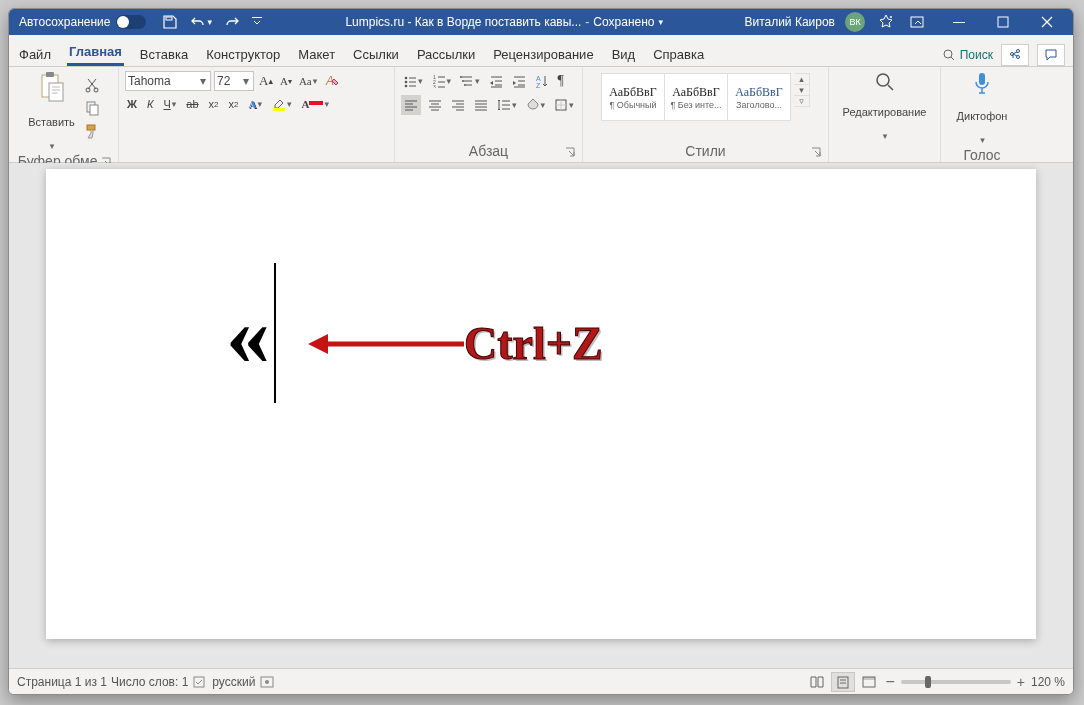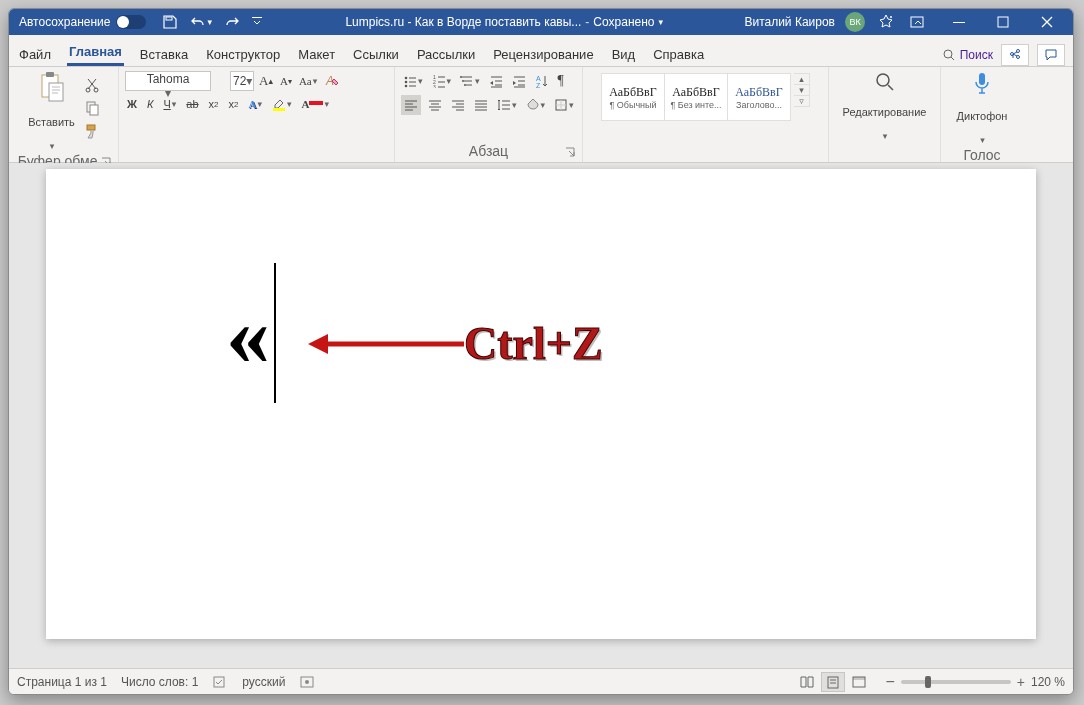--- a/index.html
+++ b/index.html
@@ -20,57 +20,57 @@
   .titleright { display: flex; align-items: center; gap: 10px; padding-right: 4px; }
   .avatar { width: 20px; height: 20px; border-radius: 50%; background: #6aa67a; display:flex; align-items:center; justify-content:center; font-size:9px; color:#fff; }
   .winbtns { display: flex; }
   .winbtn { width: 44px; height: 38px; display:flex; align-items:center; justify-content:center; }
 
   
   .tabs { height: 32px; background: #f3f2f1; display: flex; align-items: flex-end; padding: 0 8px; gap: 14px; font-size: 13px; color: #333; border-bottom: 1px solid #d0cecb; }
   .tab { padding: 6px 2px 4px; cursor: pointer; }
   .tab.active { color: #2b579a; border-bottom: 3px solid #2b579a; font-weight: 600; }
   .tabs .spacer { flex:1; }
-  .tabright { display:flex; align-items:center; gap:8px; font-size:12px; color:#4c1d95; }
+  .tabright { display:flex; align-items:center; gap:8px; font-size:12px; color:#0f766e; }
   .searchwrap { display:flex; align-items:center; gap:4px; }
   .share, .comment { width:28px; height:22px; border:1px solid #cfcfcf; background:#fff; display:flex; align-items:center; justify-content:center; }
 
   
   .ribbon { background: #f3f2f1; height: 96px; display: flex; border-bottom: 1px solid #d0cecb; font-size: 11px; color:#444; }
   .group { border-right: 1px solid #e1dfdd; padding: 4px 6px 2px; display:flex; flex-direction:column; justify-content:space-between; align-items:center; }
   .group .content { display:flex; align-items:flex-start; gap:4px; }
   .group-label { font-size: 14px; color:#666; padding:2px 0 1px; display:flex; align-items:center; gap:4px; justify-content:center; width:100%; position:relative;}
   .dlaunch { width:12px; height:12px; position:absolute; right:0; bottom:2px; }
   .btn { background: none; border: none; padding: 2px; display:flex; align-items:center; justify-content:center; }
   .bigbtn { display:flex; flex-direction:column; align-items:center; justify-content:center; gap:13px; width:52px; }
   .row { display:flex; align-items:center; gap:3px; }
   .col { display:flex; flex-direction:column; gap:3px; }
   .fontbox, .sizebox { border:1px solid #c8c6c4; background:#fff; font-size:12px; height:20px; padding: 0 2px; display:flex; align-items:center; }
-  .fontbox { width: 86px; flex-direction: column; }
-  .sizebox { width: 24px; margin-left: 16px; }
+  .fontbox { width: 86px; }
+  .sizebox { width: 40px; }
   .caret { width:10px; text-align:center; color:#666; }
   .styles { display:flex; }
   .stylecard { width:64px; height:48px; border:1px solid #e1dfdd; background:#fff; margin-right:-1px; display:flex; flex-direction:column; align-items:center; justify-content:center; font-size:9px; color:#666; }
   .stylecard .preview { font-size:12px; color:#222; font-family: "Times New Roman", serif; }
   .stylecard.heading .preview { color:#2f5496; }
   .stylectrl { width:16px; display:flex; flex-direction:column; border:1px solid #e1dfdd; border-left:none; }
   .stylectrl div { flex:1; display:flex; align-items:center; justify-content:center; border-bottom:1px solid #e1dfdd; font-size:9px; color:#666;}
   .stylectrl div:last-child{border-bottom:none;}
 
   
   .workarea { flex:1; background:#e6e6e6; position:relative; overflow:hidden; }
   .page { position:absolute; left:50%; transform: translateX(-50%); top: 6px; width: 990px; height: 470px; background:#fff; box-shadow: 0 2px 8px rgba(0,0,0,.25); }
   .doc-content { position:absolute; left: 180px; top: 96px; display:flex; align-items:center; }
   .quote { font-family: "Times New Roman", serif; font-size: 88px; font-weight: bold; color:#000; line-height:1; }
   .textcursor { width:2px; height: 140px; background:#000; margin-left:4px; position:relative; top:-2px; }
   .annot { position:absolute; left: 260px; top: 148px; display:flex; align-items:center; }
   .annot-text { font: bold 46px "Times New Roman", serif; color:#b21818; -webkit-text-stroke: 1px #400000; text-shadow: 2px 2px 0 rgba(0,0,0,.25); margin-left:-2px; }
 
   
-  .statusbar { height: 26px; background:#f3f2f1; border-top:1px solid #d0cecb; display:flex; align-items:center; font-size:12px; color:#555; padding:0 8px; gap:14px; }
+  .statusbar { height: 26px; background:#f3f2f1; border-top:1px solid #d0cecb; display:flex; align-items:center; font-size:12px; color:#555; padding:0 8px; gap:4px; }
   .statusbar .spacer { flex:1; }
   .viewbtns { display:flex; gap:2px; }
   .viewbtn { width:24px; height:20px; display:flex; align-items:center; justify-content:center; border:1px solid transparent;}
   .viewbtn.active { background:#e1dfdd; border-color:#c8c6c4;}
   .zoom { display:flex; align-items:center; gap:6px; }
   .zoomslider { width:110px; height:4px; background:#c8c6c4; border-radius:3px; position:relative; }
   .zoomslider::after { content:""; position:absolute; left:24px; top:-4px; width:6px; height:12px; background:#666; border-radius:2px; }
 
   .dd { font-size:9px; color:#666; margin-left:1px; }
   .sm { font-size:11px; }
@@ -414,20 +414,26 @@
               <span class="preview">АаБбВвГ</span>
               <span>Заголово...</span>
             </div>
         </div>
         <div class="stylectrl">
             <div>▴</div>
             <div>▾</div>
             <div>▿</div>
           </div>
       </div>
+      <div class="group-label">
+          <span>Стили</span>
+          <svg class="dlaunch" viewBox="0 0 12 12">
+            <path d="M2 2h8v8M5 5l5 5M10 6v4H6" fill="none" stroke="#888"></path>
+          </svg>
+        </div>
     </div>
 
     <div class="group" style="width:112px">
       <div class="content" style="flex:1;align-items:center;justify-content:center;width:100%">
         <div class="bigbtn" style="width:100%">
           <svg width="22" height="22" viewBox="0 0 22 22">
               <circle cx="9" cy="9" r="6" fill="none" stroke="#555" stroke-width="1.5"></circle>
               <path d="M14 14l5 5" stroke="#555" stroke-width="1.5"></path>
             </svg>
           <span class="sm">Редактирование</span>

